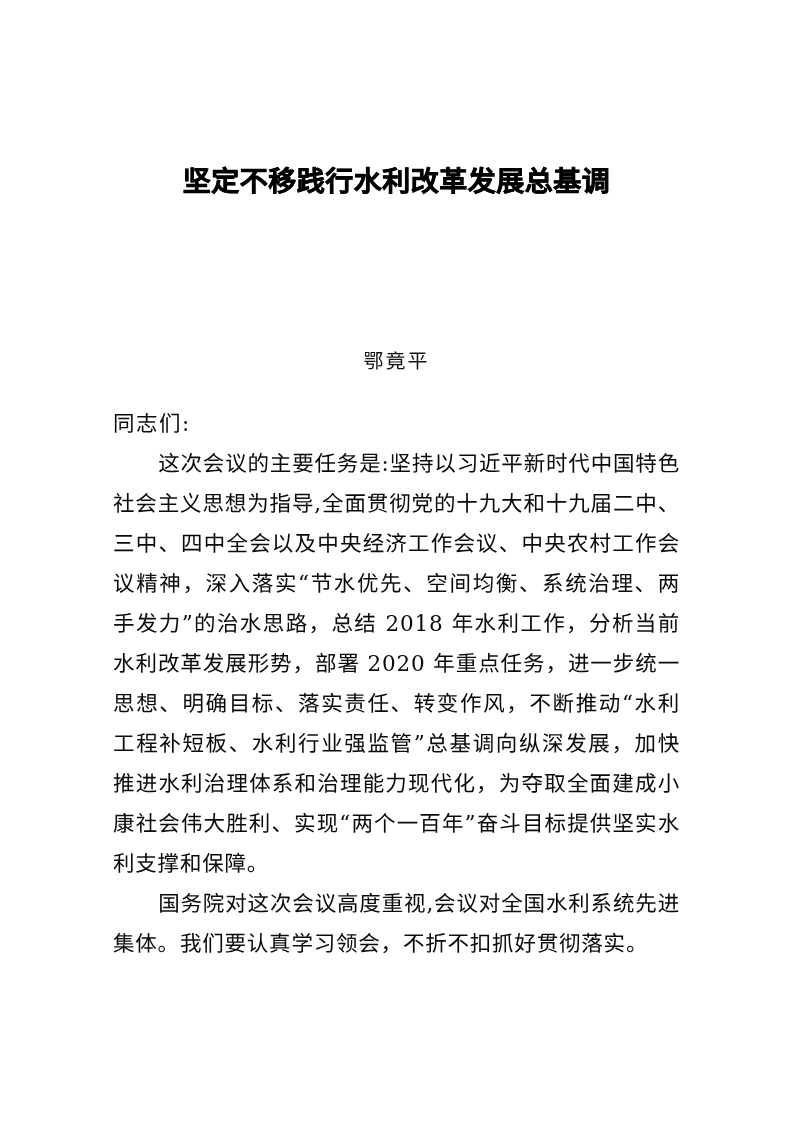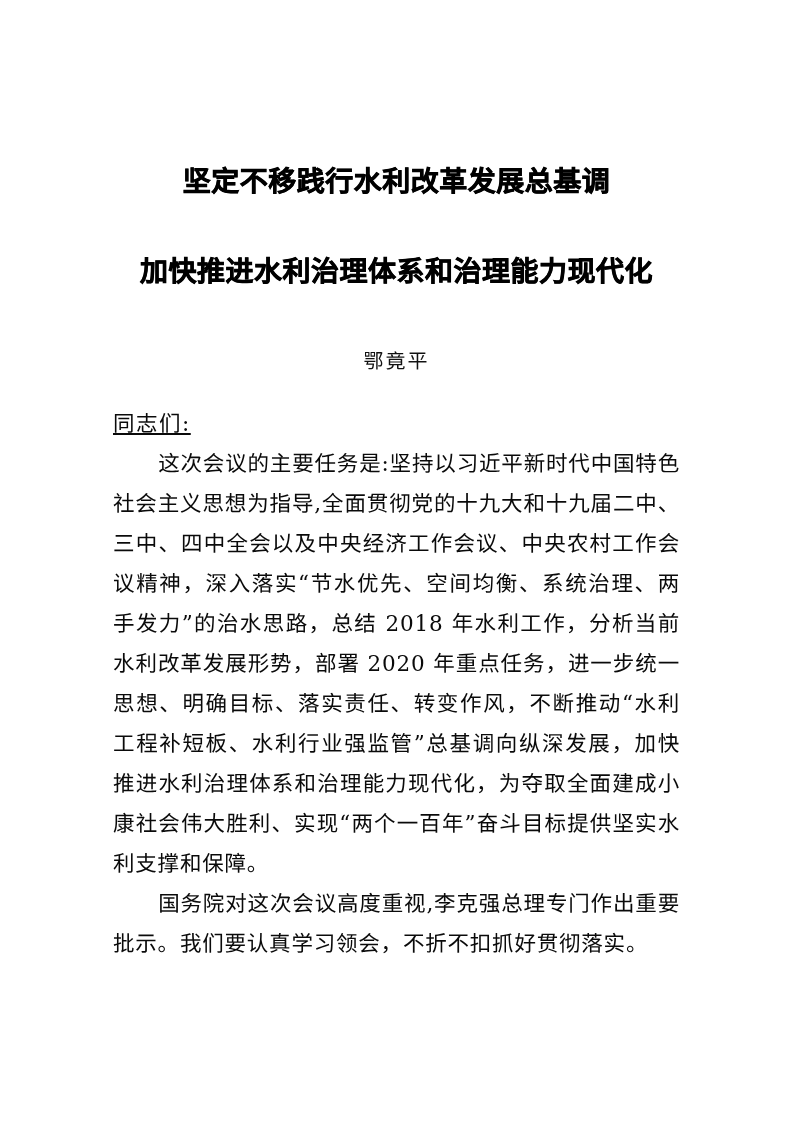--- a/index.html
+++ b/index.html
@@ -73,38 +73,36 @@
     text-align: justify;
     text-justify: inter-character;
     margin: 0;
     letter-spacing: 0.8px;
     word-break: break-all;
   }
 
   .para.salutation {
     text-indent: 0;
     letter-spacing: 1.5px;
-    text-decoration: underline;
   }
 
   .para.indent {
     text-indent: 2.1em;
   }
 </style>
 </head>
 <body>
 
 <div class="page">
 
   <div class="title-block">
     <div class="doc-title-line">坚定不移践行水利改革发展总基调</div>
-    <div class="doc-title-line second">加快推进水利治理体系和治理能力现代化</div>
   </div>
 
   <div class="author">鄂竟平</div>
 
   <div class="body-block">
     <p class="para salutation">同志们:</p>
     <p class="para indent">这次会议的主要任务是:坚持以习近平新时代中国特色社会主义思想为指导,全面贯彻党的十九大和十九届二中、三中、四中全会以及中央经济工作会议、中央农村工作会议精神，深入落实“节水优先、空间均衡、系统治理、两手发力”的治水思路，总结 2018 年水利工作，分析当前水利改革发展形势，部署 2020 年重点任务，进一步统一思想、明确目标、落实责任、转变作风，不断推动“水利工程补短板、水利行业强监管”总基调向纵深发展，加快推进水利治理体系和治理能力现代化，为夺取全面建成小康社会伟大胜利、实现“两个一百年”奋斗目标提供坚实水利支撑和保障。</p>
-    <p class="para indent">国务院对这次会议高度重视,李克强总理专门作出重要批示。我们要认真学习领会，不折不扣抓好贯彻落实。</p>
+    <p class="para indent">国务院对这次会议高度重视,会议对全国水利系统先进集体。我们要认真学习领会，不折不扣抓好贯彻落实。</p>
   </div>
 
 </div>
 
 </body></html>

